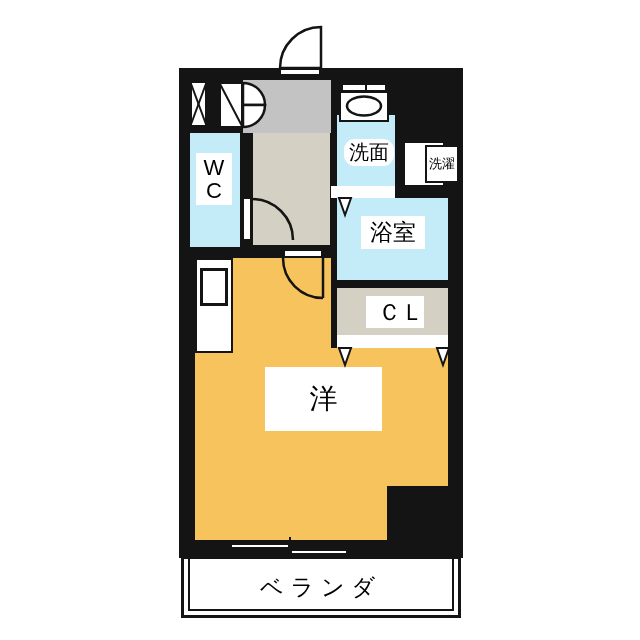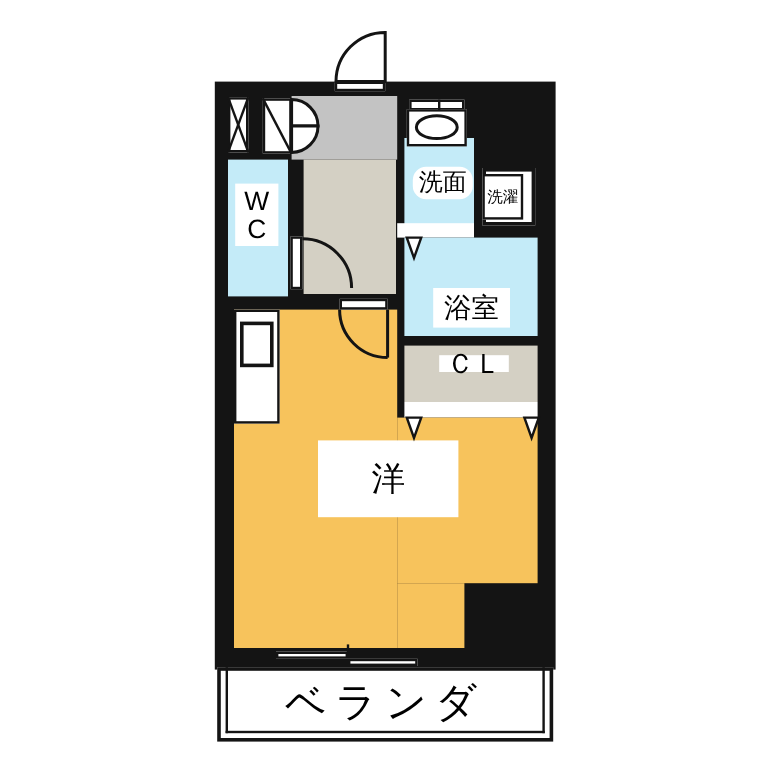--- a/index.html
+++ b/index.html
@@ -43,31 +43,31 @@
   <div class="abs whitebox" style="left:331px;top:186px;width:64px;height:12px;"></div>
 
   <div class="abs whitebox" style="left:341px;top:83px;width:46px;height:9px;border:2px solid #141414;"></div>
 
   <div class="abs whitebox" style="left:339px;top:91px;width:50px;height:31px;border:2px solid #141414;"></div>
   <div class="abs label" style="left:344px;top:139px;width:50px;height:27px;font-size:20px;border-radius:11px;">
     <span>洗面</span>
   </div>
 
   <div class="abs whitebox" style="left:402px;top:140px;width:44px;height:48px;border:3px solid #141414;"></div>
-  <div class="abs label" style="left:402px;top:145px;width:34px;height:38px;border:2px solid #141414;font-size:13px;">
+  <div class="abs label" style="left:425px;top:145px;width:34px;height:38px;border:2px solid #141414;font-size:13px;">
     <span>洗濯</span>
   </div>
 
   <div class="abs blue" style="left:337px;top:198px;width:111px;height:82px;"></div>
-  <div class="abs label" style="left:361px;top:216px;width:64px;height:33px;font-size:23px;margin-top:24px;">
+  <div class="abs label" style="left:361px;top:216px;width:64px;height:33px;font-size:23px;">
     <span>浴室</span>
   </div>
 
   <div class="abs hall" style="left:337px;top:288px;width:111px;height:47px;"></div>
-  <div class="abs label" style="left:366px;top:296px;width:58px;height:14px;font-size:23px;">
+  <div class="abs label" style="left:366px;top:296px;width:58px;height:32px;font-size:23px;justify-content:flex-end;">
     <span>ＣＬ</span>
   </div>
 
   <div class="abs whitebox" style="left:337px;top:335px;width:111px;height:13px;"></div>
 
   <div class="abs orange" style="left:195px;top:258px;width:136px;height:282px;"></div>
   <div class="abs orange" style="left:331px;top:348px;width:117px;height:138px;"></div>
   <div class="abs orange" style="left:331px;top:486px;width:56px;height:54px;"></div>
 
   <div class="abs whitebox" style="left:195px;top:258px;width:38px;height:95px;border:2px solid #141414;"></div>
@@ -82,21 +82,21 @@
 
   <div class="abs whitebox" style="left:190px;top:81px;width:17px;height:46px;border:2px solid #141414;"></div>
   <div class="abs whitebox" style="left:219px;top:82px;width:24px;height:46px;border:2px solid #141414;"></div>
 
   <div class="abs leaf" style="left:279px;top:68px;width:42px;height:8px;"></div>
   <div class="abs leaf" style="left:242px;top:197px;width:10px;height:44px;"></div>
   <div class="abs leaf" style="left:283px;top:249px;width:40px;height:9px;"></div>
 
   <div class="abs whitebox" style="left:181px;top:556px;width:280px;height:62px;border:3px solid #141414;"></div>
   <div class="abs" style="left:188px;top:556px;width:266px;height:55px;border-left:2px solid #141414;border-right:2px solid #141414;border-bottom:2px solid #141414;"></div>
-  <div class="abs label" style="left:211px;top:568px;width:220px;height:38px;background:transparent;font-size:34px;letter-spacing:7px;">
+  <div class="abs label" style="left:211px;top:568px;width:220px;height:38px;background:transparent;font-size:23px;letter-spacing:7px;">
     <span>ベランダ</span>
   </div>
 
   <svg width="640" height="640" viewBox="0 0 640 640">
 
     <path d="M321,68 L321,27 A41,41 0 0 0 280,68 Z" fill="#ffffff" stroke="#141414" stroke-width="2.5"></path>
 
     <path d="M243,83 A22,22 0 0 1 265,105 L243,105 Z" fill="#ffffff" stroke="#141414" stroke-width="2.5"></path>
     <path d="M243,127 A22,22 0 0 0 265,105 L243,105 Z" fill="#ffffff" stroke="#141414" stroke-width="2.5"></path>
 

